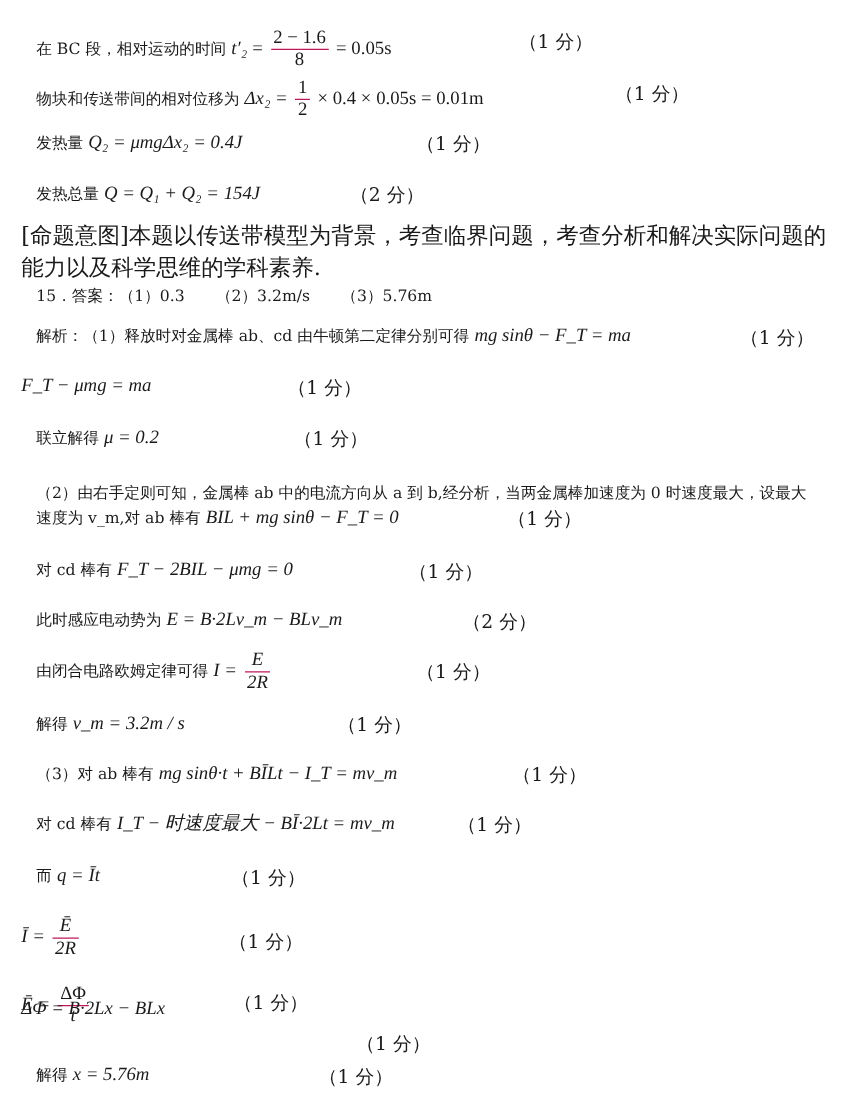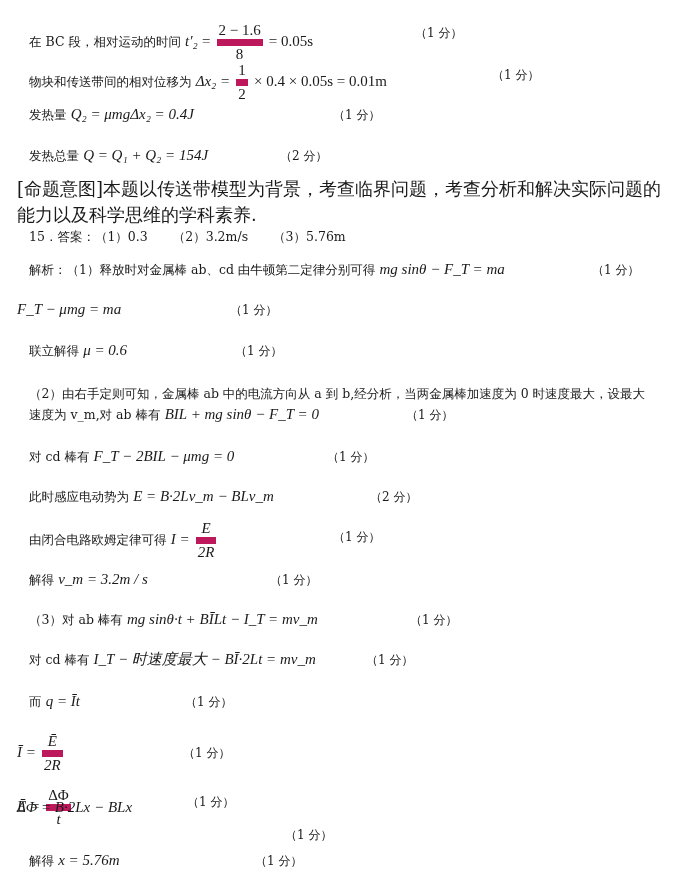--- a/index.html
+++ b/index.html
@@ -5,23 +5,23 @@
   html, body { margin: 0; padding: 0; background: #ffffff; }
   body {
     width: 693px; height: 880px; position: relative; overflow: hidden;
     font-family: "DejaVu Serif", "Liberation Serif", serif;
     color: #1a1a1a; font-size: 13px;
   }
   .line { position: absolute; left: 17px; white-space: nowrap; line-height: 18px; }
   .cn { font-family: "DejaVu Serif", serif; font-size: 12.5px; margin-left: 12px; }
   .m { font-family: "Liberation Serif", serif; font-size: 15px; }
   .i { font-style: italic; }
-  .score { position: absolute; white-space: nowrap; font-size: 12px; line-height: 18px; }
+  .score { position: absolute; white-space: nowrap; font-size: 15px; line-height: 18px; }
   .frac { display: inline-block; vertical-align: middle; text-align: center; margin: 0 2px; }
-  .frac .num { display: block; border-bottom: 7px solid #be185d; padding: 0 2px; line-height: 17px; }
+  .frac .num { display: block; border-bottom: 1px solid #be185d; padding: 0 2px; line-height: 17px; }
   .frac .den { display: block; padding: 0 2px; line-height: 17px; }
   .para { position: absolute; left: 17px; width: 660px; line-height: 26px; font-size: 18px; }
 </style>
 </head>
 <body>
 
 <div class="line" style="top:22px;">
   <span class="cn">在 BC 段，相对运动的时间</span>
   <span class="m i">t′₂</span>
   <span class="m">=</span>
@@ -66,21 +66,21 @@
 </div>
 <span class="score" style="left:592px; top:261px;">（1 分）</span>
 
 <div class="line" style="top:300px;">
   <span class="m i">F_T − μmg = ma</span>
 </div>
 <span class="score" style="left:230px; top:301px;">（1 分）</span>
 
 <div class="line" style="top:341px;">
   <span class="cn">联立解得</span>
-  <span class="m i">μ = 0.6</span>
+  <span class="m i">μ = 0.2</span>
 </div>
 <span class="score" style="left:235px; top:342px;">（1 分）</span>
 
 <div class="line cn" style="top:385px;">（2）由右手定则可知，金属棒 ab 中的电流方向从 a 到 b,经分析，当两金属棒加速度为 0 时速度最大，设最大</div>
 <div class="line" style="top:405px;">
   <span class="cn">速度为 v_m,对 ab 棒有</span>
   <span class="m i">BIL + mg sinθ − F_T = 0</span>
 </div>
 <span class="score" style="left:406px; top:406px;">（1 分）</span>
 

